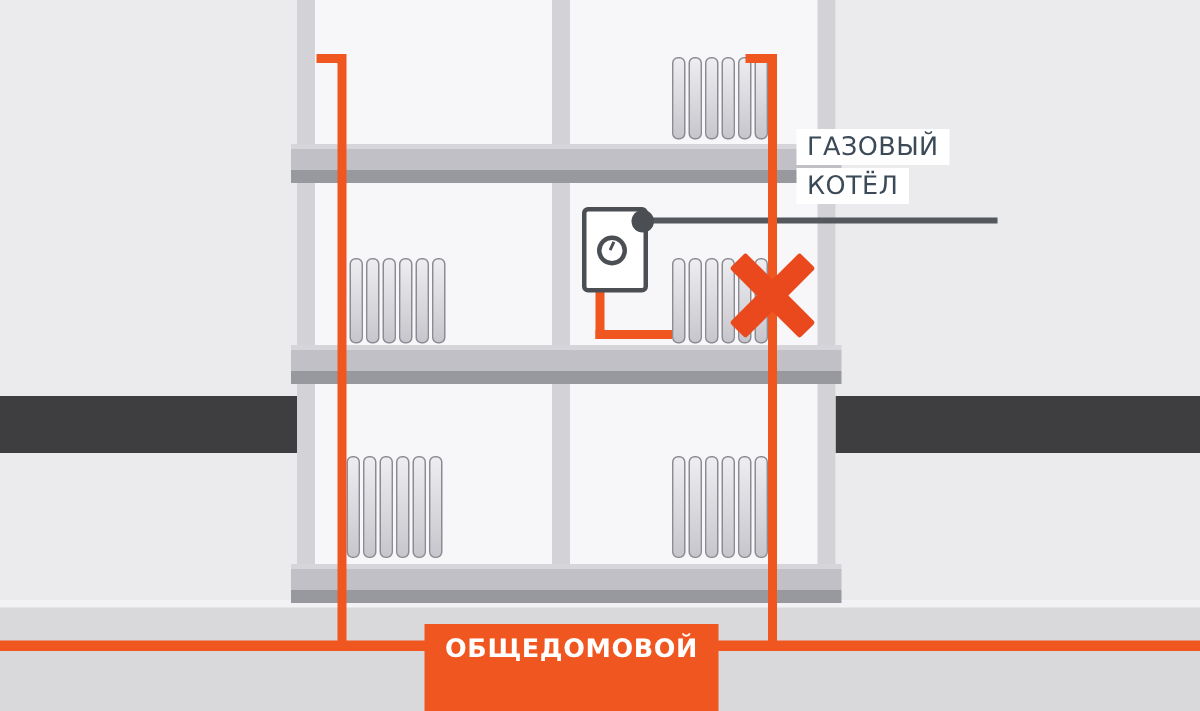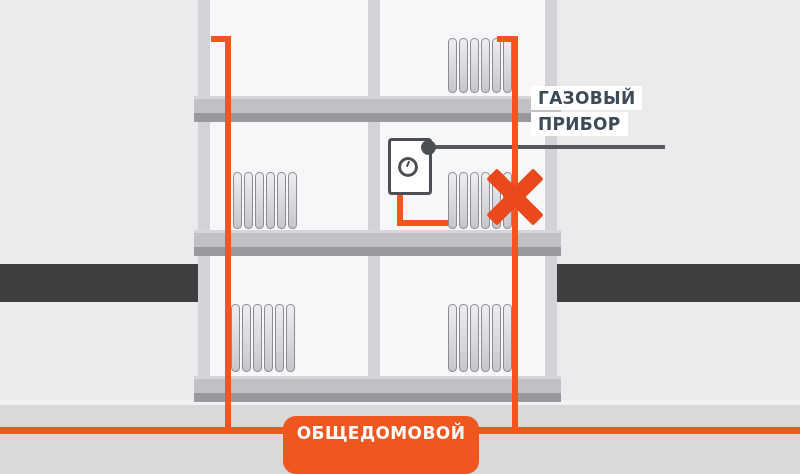--- a/index.html
+++ b/index.html
@@ -32,41 +32,41 @@
   .r5{left:448px;top:304px;width:64px;height:68px;}
   
   .boiler{position:absolute;left:388px;top:138px;width:44px;height:57px;background:#fff;
     border:3px solid #4b4f54;border-radius:4px;box-sizing:border-box;z-index:3;}
   .gauge{position:absolute;left:7px;top:16px;width:20px;height:20px;border:3px solid #4b4f54;
     border-radius:50%;background:#fff;box-sizing:border-box;}
   .gauge::after{content:"";position:absolute;left:6px;top:1px;width:2px;height:6px;background:#4b4f54;transform:rotate(25deg);}
   .callout-dot{position:absolute;left:421px;top:140px;width:15px;height:15px;border-radius:50%;background:#4b4f54;z-index:4;}
   .callout-line{position:absolute;left:433px;top:145px;width:232px;height:4px;background:#55585c;z-index:3;}
   .callout-label{position:absolute;left:531px;top:86px;z-index:6;}
-  .chip{display:table;background:#fff;color:#3c4a58;font-weight:bold;font-size:17px;line-height:20px;
+  .chip{display:table;background:#fff;color:#3c4a58;font-weight:normal;font-size:17px;line-height:20px;
     padding:2px 7px;margin-bottom:2px;letter-spacing:.3px;white-space:nowrap;}
   
   .pipe{position:absolute;background:#f0561f;z-index:4;}
   .riser-left{left:225px;top:36px;width:6px;height:398px;}
   .elbow-left{left:211px;top:36px;width:18px;height:6px;}
   .riser-right{left:512px;top:36px;width:6px;height:398px;}
   .elbow-right{left:497px;top:36px;width:19px;height:6px;}
   .boiler-pipe-v{left:397px;top:193px;width:6px;height:33px;z-index:2;}
   .boiler-pipe-h{left:397px;top:220px;width:51px;height:6px;z-index:2;}
   .main-pipe{left:0;top:427px;width:800px;height:7px;z-index:4;}
   
   .cross{position:absolute;left:487px;top:169px;width:56px;height:56px;z-index:5;}
   .cross::before,.cross::after{content:"";position:absolute;left:50%;top:50%;width:66px;height:15px;
     background:#e9491c;border-radius:2px;}
   .cross::before{transform:translate(-50%,-50%) rotate(45deg);}
   .cross::after{transform:translate(-50%,-50%) rotate(-45deg);}
   
   .meter-label{position:absolute;left:283px;top:416px;width:196px;height:58px;background:#f0561f;z-index:6;
     color:#fff;font-weight:bold;font-size:17px;text-align:center;line-height:25px;
-    padding-top:5px;box-sizing:border-box;letter-spacing:.4px;white-space:nowrap;border-radius:13px;}
+    padding-top:5px;box-sizing:border-box;letter-spacing:.4px;white-space:nowrap;}
 </style>
 </head>
 <body>
 
 <div class="scene">
 
   <div class="ground-band"></div>
   <div class="bottom-band"></div>
 
   <div class="building">
@@ -123,21 +123,21 @@
   <div class="pipe boiler-pipe-h"></div>
 
   <div class="boiler">
     <div class="gauge"></div>
   </div>
   <div class="callout-line"></div>
   <div class="callout-dot"></div>
 
   <div class="callout-label">
     <div class="chip">ГАЗОВЫЙ</div>
-    <div class="chip">ПРИБОР</div>
+    <div class="chip">КОТЁЛ</div>
   </div>
 
   <div class="pipe elbow-left"></div>
   <div class="pipe riser-left"></div>
   <div class="pipe elbow-right"></div>
   <div class="pipe riser-right"></div>
 
   <div class="cross"></div>
 
   <div class="pipe main-pipe"></div>

